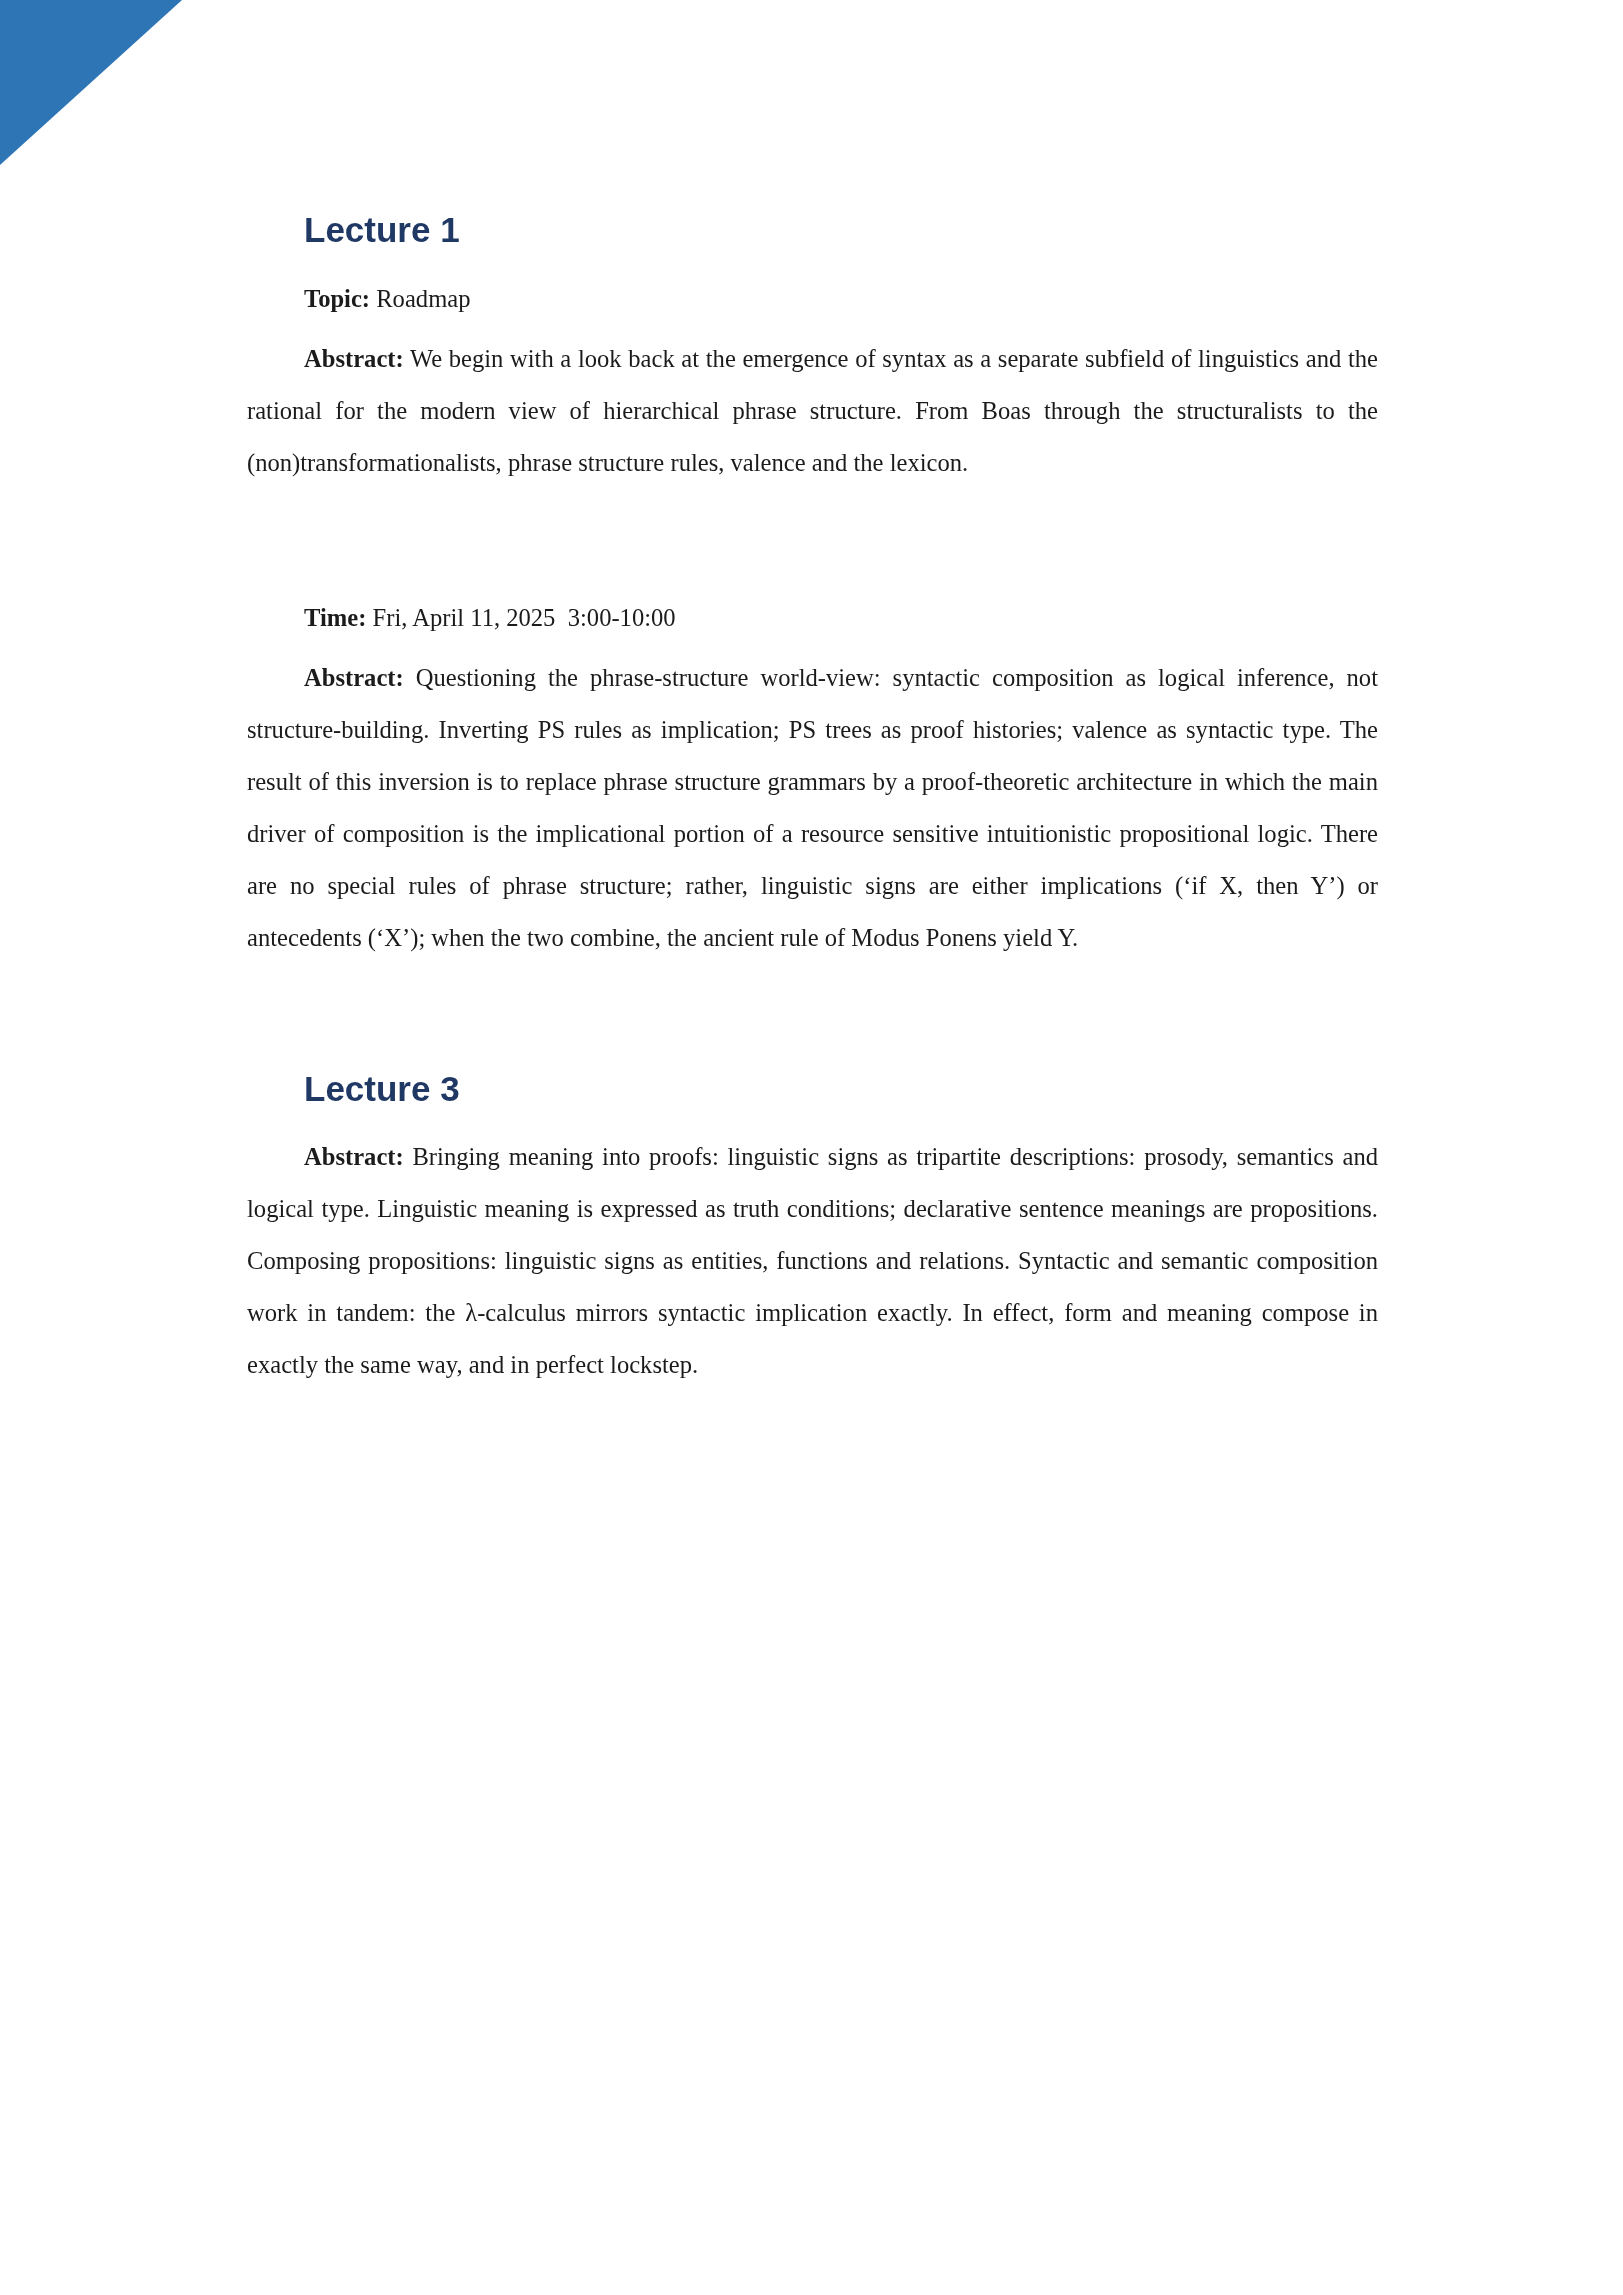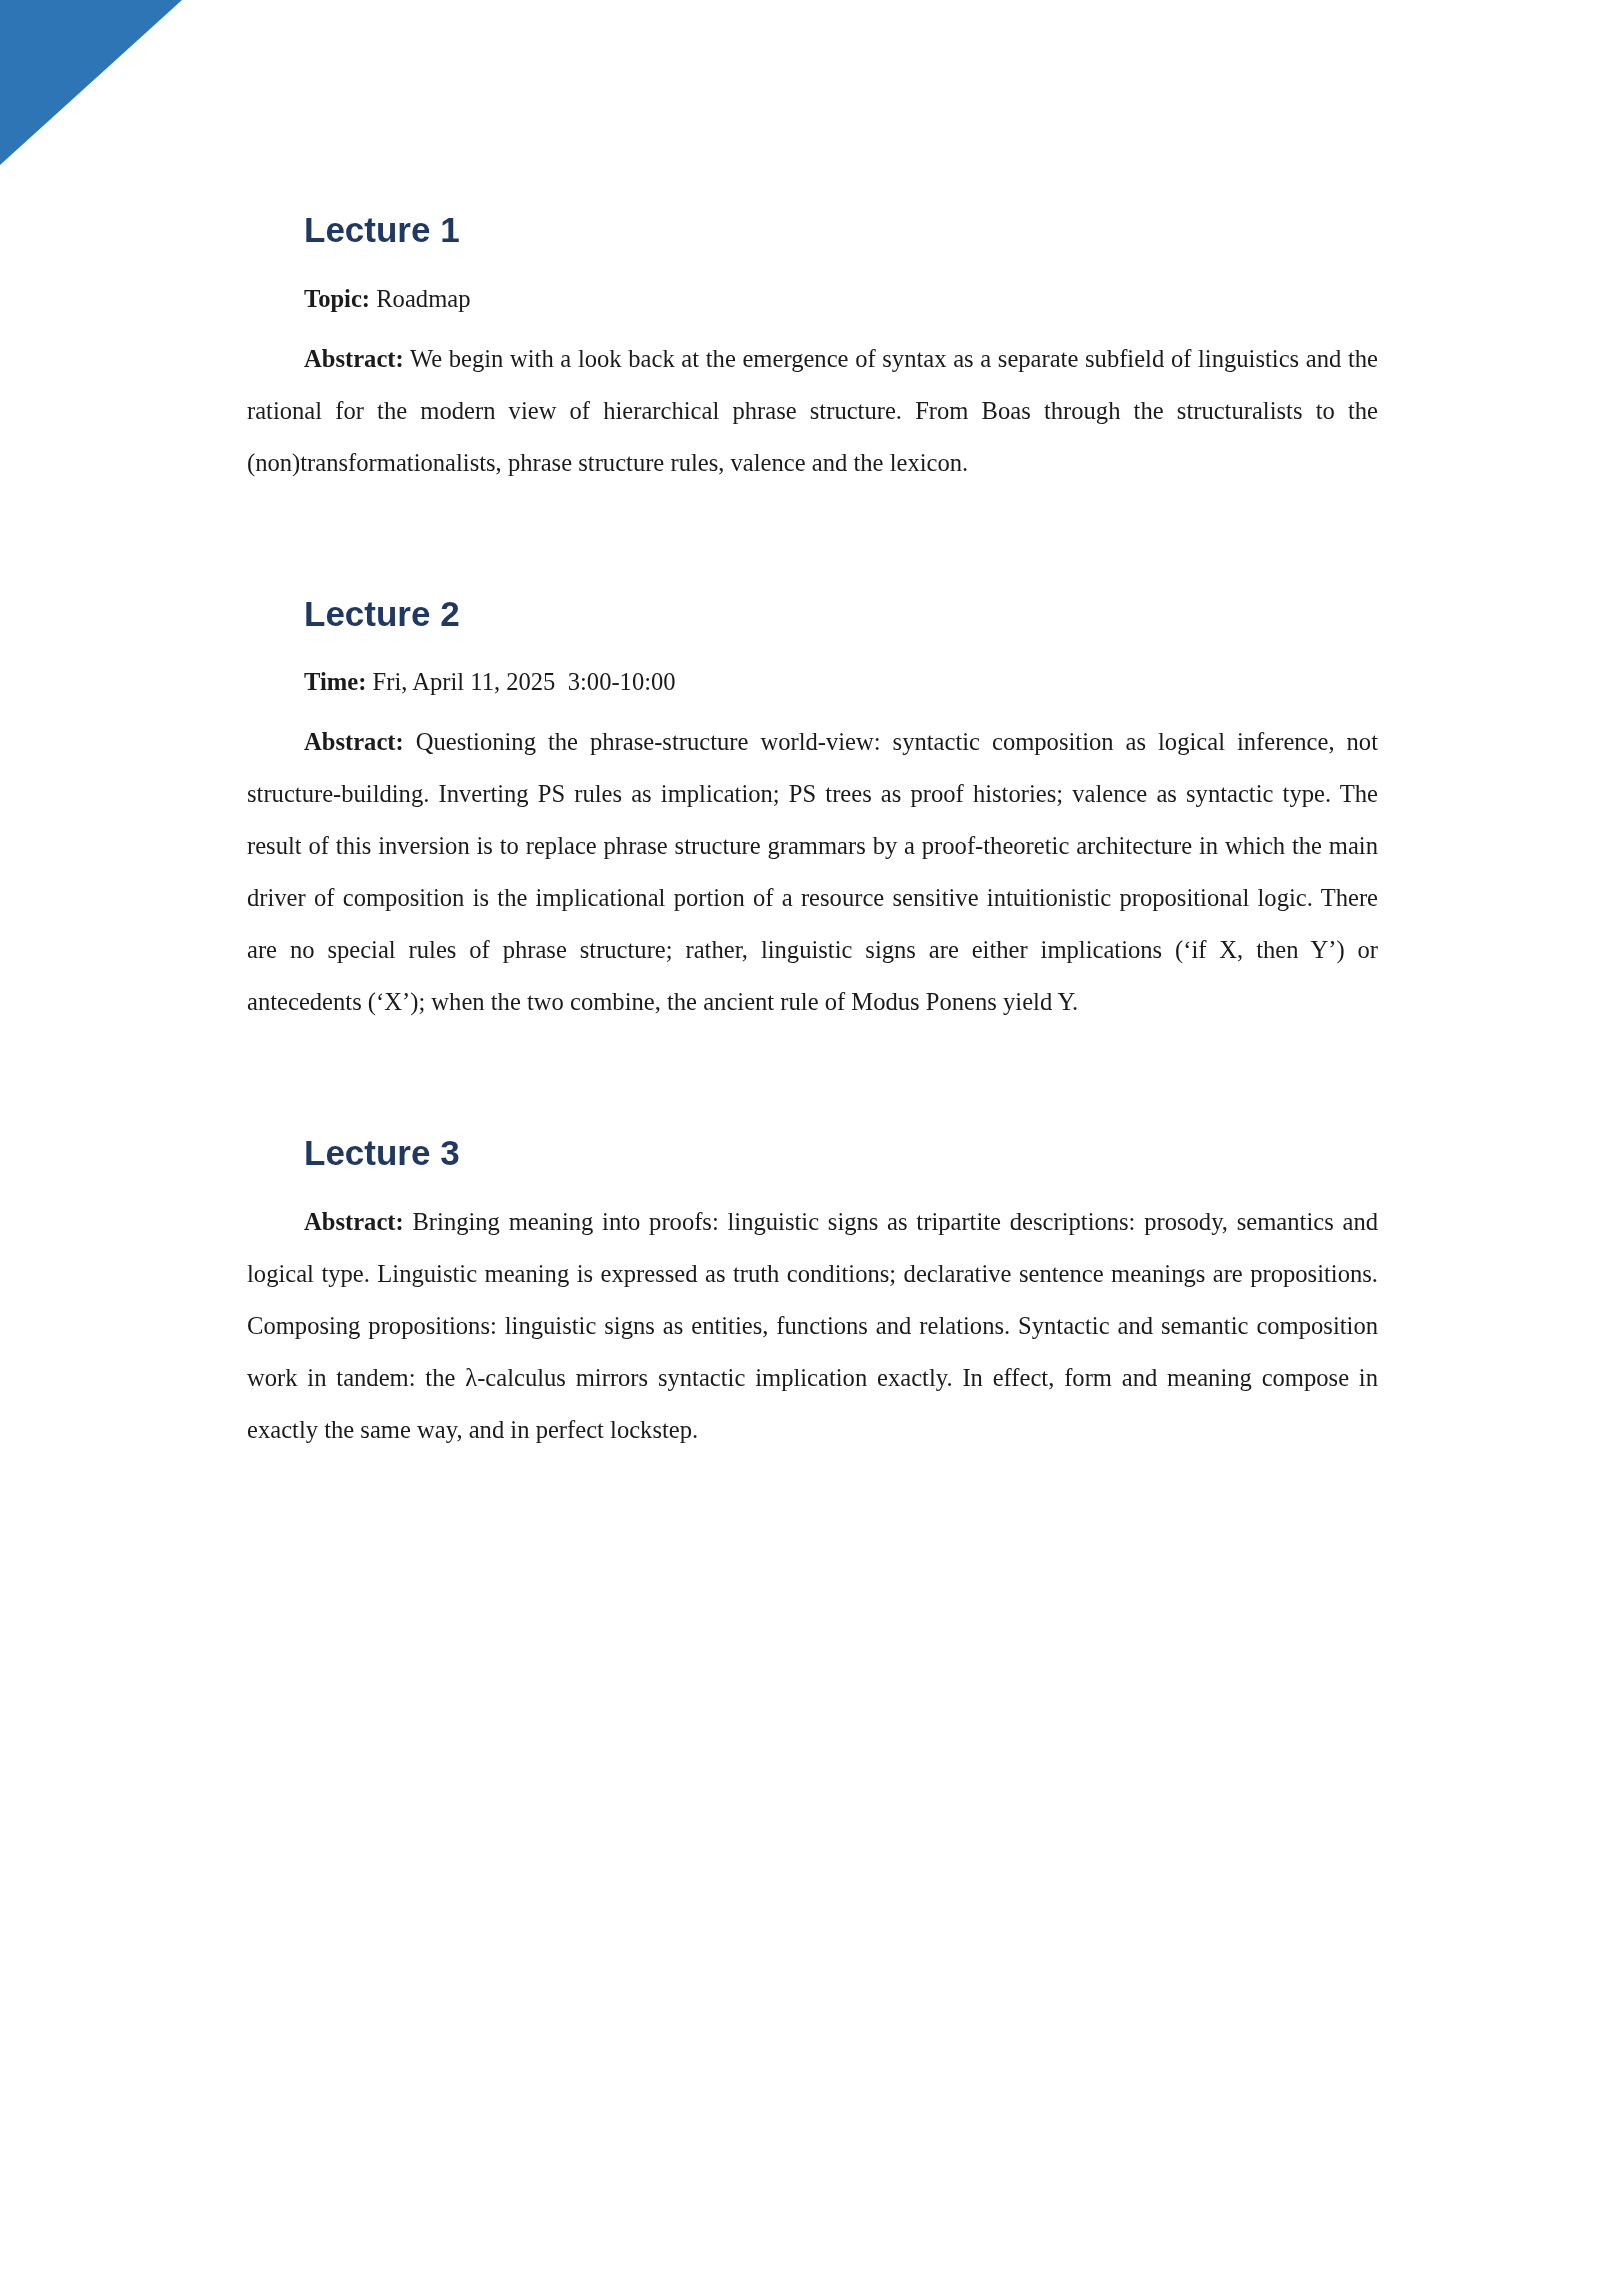--- a/index.html
+++ b/index.html
@@ -97,21 +97,20 @@
 
   <div class="content">
 
     <section class="lecture">
       <h2 class="lecture-title">Lecture 1</h2>
       <p class="meta"><b>Topic:</b> <span>Roadmap</span></p>
       <p class="abstract"><b>Abstract:</b> <span>We begin with a look back at the emergence of syntax as a separate subfield of linguistics and the rational for the modern view of hierarchical phrase structure. From Boas through the structuralists to the (non)transformationalists, phrase structure rules, valence and the lexicon.</span></p>
     </section>
 
     <section class="lecture">
-      <h2 class="lecture-title">Lecture 2</h2>
       <p class="meta"><b>Time:</b> <span class="pre">Fri, April 11, 2025  3:00-10:00</span></p>
       <p class="abstract"><b>Abstract:</b> <span>Questioning the phrase-structure world-view: syntactic composition as logical inference, not structure-building. Inverting PS rules as implication; PS trees as proof histories; valence as syntactic type. The result of this inversion is to replace phrase structure grammars by a proof-theoretic architecture in which the main driver of composition is the implicational portion of a resource sensitive intuitionistic propositional logic. There are no special rules of phrase structure; rather, linguistic signs are either implications (‘if X, then Y’) or antecedents (‘X’); when the two combine, the ancient rule of Modus Ponens yield Y.</span></p>
     </section>
 
     <section class="lecture">
       <h2 class="lecture-title">Lecture 3</h2>
       <p class="abstract"><b>Abstract:</b> <span>Bringing meaning into proofs: linguistic signs as tripartite descriptions: prosody, semantics and logical type. Linguistic meaning is expressed as truth conditions; declarative sentence meanings are propositions. Composing propositions: linguistic signs as entities, functions and relations. Syntactic and semantic composition work in tandem: the λ-calculus mirrors syntactic implication exactly. In effect, form and meaning compose in exactly the same way, and in perfect lockstep.</span></p>
     </section>
 
   </div>

